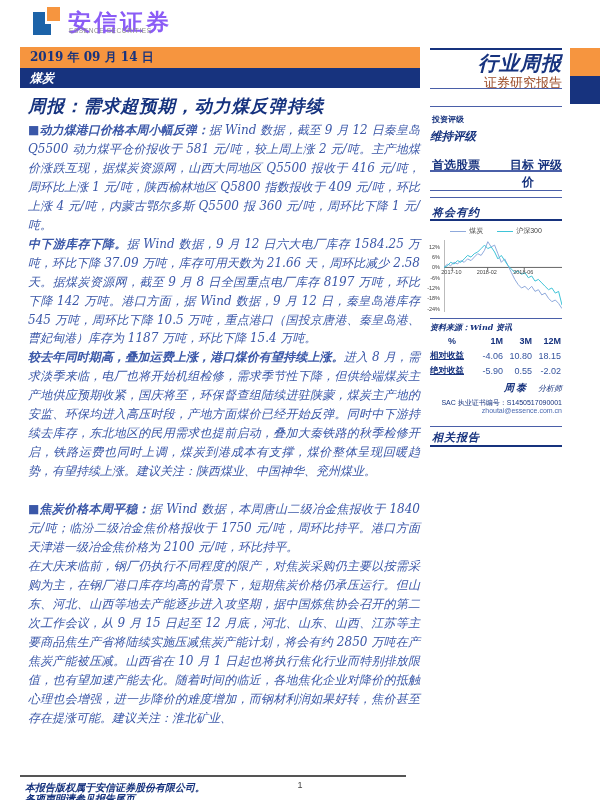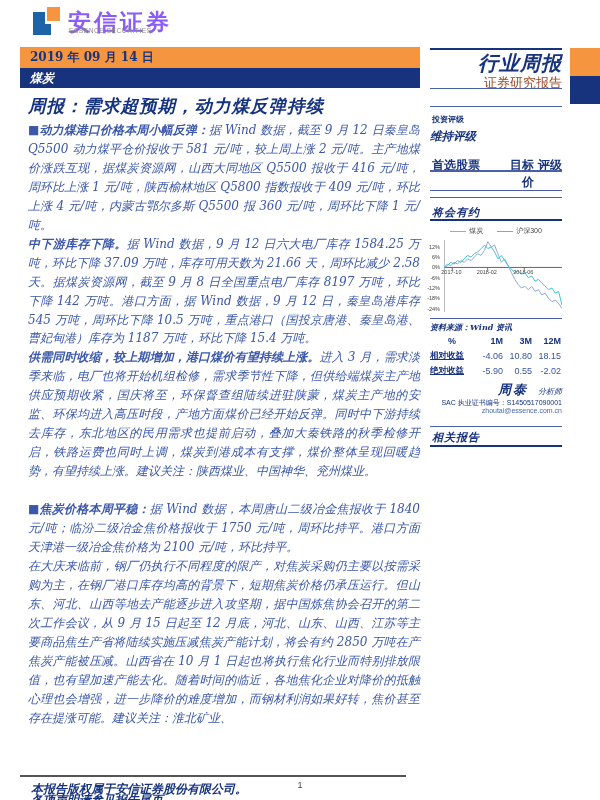--- a/index.html
+++ b/index.html
@@ -51,36 +51,36 @@
   .rt-row{display:flex;height:15px;align-items:center;}
   .rt-c1{width:44px;text-align:left;}
   .rt-c{width:29px;text-align:right;}
   .rt-head{font-weight:bold;color:#17337E;}
   .rt-head .rt-c1{text-align:center;}
   .rt-label{font-weight:bold;color:#17337E;text-decoration:underline;font-family:"DejaVu Serif",serif;font-size:8.5px;}
   .rt-val{color:#35549E;}
 
   
   .analyst-row{position:absolute;left:430px;top:381px;width:132px;display:flex;justify-content:flex-end;align-items:baseline;gap:10px;}
-  .analyst-name{font-size:13px;font-weight:bold;font-style:italic;color:#17337E;font-family:"DejaVu Serif",serif;letter-spacing:2px;}
+  .analyst-name{font-size:10px;font-weight:bold;font-style:italic;color:#17337E;font-family:"DejaVu Serif",serif;letter-spacing:2px;}
   .analyst-role{font-size:8px;font-style:italic;color:#17337E;font-family:"DejaVu Serif",serif;}
   .analyst-sac{position:absolute;left:410px;top:398px;width:152px;text-align:right;font-size:7px;color:#17337E;}
   .analyst-email{position:absolute;left:430px;top:407px;width:132px;text-align:right;font-size:7px;color:#4A69B0;}
 
   
   .main-title{position:absolute;left:28px;top:94px;width:392px;font-size:17.5px;font-weight:bold;font-style:italic;color:#16337F;font-family:"DejaVu Serif",serif;letter-spacing:1px;margin:0;}
   #body-copy{position:absolute;left:28px;top:121px;width:392px;}
   #body-copy p{margin:0;font-size:12px;line-height:1.58;color:#3A57A8;text-align:justify;font-style:italic;font-family:"DejaVu Serif",serif;}
   #body-copy p.gap{margin-top:19px;}
   #body-copy .lead{font-weight:bold;}
 
   
   .footer-line{position:absolute;left:20px;top:775px;width:386px;height:2px;background:#555;}
   .page-num{position:absolute;left:280px;top:780px;width:40px;text-align:center;font-size:9px;color:#444;}
-  .fc{position:absolute;left:31px;font-size:12px;font-weight:bold;font-style:italic;color:#17337E;font-family:"DejaVu Serif",serif;}
+  .fc{position:absolute;left:25px;font-size:10px;font-weight:bold;font-style:italic;color:#17337E;font-family:"DejaVu Serif",serif;}
 </style>
 </head>
 <body>
 
 <div id="page">
 
   <div class="logo-icon">
     <div class="blue-l"></div>
     <div class="blue-foot"></div>
     <div class="orange-sq"></div>
@@ -181,21 +181,21 @@
   <div class="analyst-email">zhoutai@essence.com.cn</div>
 
   <div class="hline" style="top:426px;"></div>
   <div class="sec-title" style="top:430px;">相关报告</div>
   <div class="hline thick" style="top:445px;"></div>
 
   <h1 class="main-title">周报：需求超预期，动力煤反弹持续</h1>
   <div id="body-copy">
     <p><span class="lead">■动力煤港口价格本周小幅反弹：</span><span>据 Wind 数据，截至 9 月 12 日秦皇岛 Q5500 动力煤平仓价报收于 581 元/吨，较上周上涨 2 元/吨。主产地煤价涨跌互现，据煤炭资源网，山西大同地区 Q5500 报收于 416 元/吨，周环比上涨 1 元/吨，陕西榆林地区 Q5800 指数报收于 409 元/吨，环比上涨 4 元/吨，内蒙古鄂尔多斯 Q5500 报 360 元/吨，周环比下降 1 元/吨。</span></p>
     <p><span class="lead">中下游库存下降。</span><span>据 Wind 数据，9 月 12 日六大电厂库存 1584.25 万吨，环比下降 37.09 万吨，库存可用天数为 21.66 天，周环比减少 2.58 天。据煤炭资源网，截至 9 月 8 日全国重点电厂库存 8197 万吨，环比下降 142 万吨。港口方面，据 Wind 数据，9 月 12 日，秦皇岛港库存 545 万吨，周环比下降 10.5 万吨，重点港口（国投京唐港、秦皇岛港、曹妃甸港）库存为 1187 万吨，环比下降 15.4 万吨。</span></p>
-    <p><span class="lead">供需同时收缩，较上期增加，港口煤价有望持续上涨。</span><span>进入 3 月，需求淡季来临，电厂也将开始机组检修，需求季节性下降，但供给端煤炭主产地供应预期收紧，国庆将至，环保督查组陆续进驻陕蒙，煤炭主产地的安监、环保均进入高压时段，产地方面煤价已经开始反弹。同时中下游持续去库存，东北地区的民用需求也提前启动，叠加大秦铁路的秋季检修开启，铁路运费也同时上调，煤炭到港成本有支撑，煤价整体呈现回暖趋势，有望持续上涨。建议关注：陕西煤业、中国神华、兖州煤业。</span></p>
+    <p><span class="lead">较去年同时期高，叠加运费上涨，港口煤价有望持续上涨。</span><span>进入 8 月，需求淡季来临，电厂也将开始机组检修，需求季节性下降，但供给端煤炭主产地供应预期收紧，国庆将至，环保督查组陆续进驻陕蒙，煤炭主产地的安监、环保均进入高压时段，产地方面煤价已经开始反弹。同时中下游持续去库存，东北地区的民用需求也提前启动，叠加大秦铁路的秋季检修开启，铁路运费也同时上调，煤炭到港成本有支撑，煤价整体呈现回暖趋势，有望持续上涨。建议关注：陕西煤业、中国神华、兖州煤业。</span></p>
     <p class="gap"><span class="lead">■焦炭价格本周平稳：</span><span>据 Wind 数据，本周唐山二级冶金焦报收于 1840 元/吨；临汾二级冶金焦价格报收于 1750 元/吨，周环比持平。港口方面天津港一级冶金焦价格为 2100 元/吨，环比持平。</span></p>
     <p><span class="lead"></span><span>在大庆来临前，钢厂仍执行不同程度的限产，对焦炭采购仍主要以按需采购为主，在钢厂港口库存均高的背景下，短期焦炭价格仍承压运行。但山东、河北、山西等地去产能逐步进入攻坚期，据中国炼焦协会召开的第二次工作会议，从 9 月 15 日起至 12 月底，河北、山东、山西、江苏等主要商品焦生产省将陆续实施压减焦炭产能计划，将会有约 2850 万吨在产焦炭产能被压减。山西省在 10 月 1 日起也将执行焦化行业而特别排放限值，也有望加速产能去化。随着时间的临近，各地焦化企业对降价的抵触心理也会增强，进一步降价的难度增加，而钢材利润如果好转，焦价甚至存在提涨可能。建议关注：淮北矿业、</span></p>
   </div>
 
   <div class="footer-line"></div>
   <div class="page-num">1</div>
   <div class="fc" style="top:781px;">本报告版权属于安信证券股份有限公司。</div>
   <div class="fc" style="top:792px;">各项声明请参见报告尾页。</div>
 
 </div>

